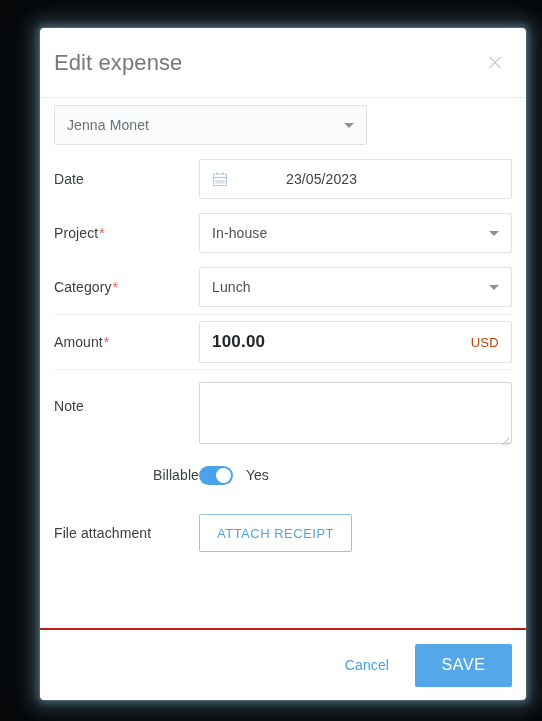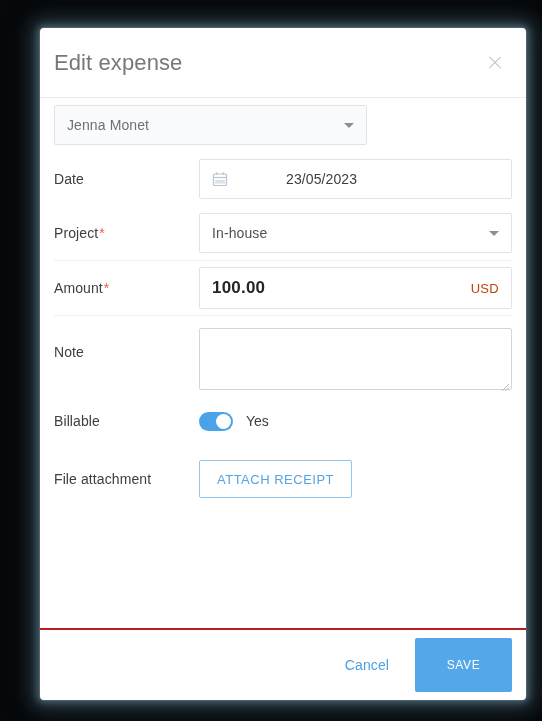--- a/index.html
+++ b/index.html
@@ -184,21 +184,21 @@
   }
   .note-wrap { position: relative; }
   .grip {
     position: absolute;
     right: 2px; bottom: 2px;
     width: 11px; height: 11px;
     pointer-events: none;
   }
 
   
-  .toggle-row { min-height: 54px; }
+  .toggle-row { min-height: 54px; text-align: right; }
   .toggle-wrap { display: flex; align-items: center; }
   .toggle {
     width: 34px; height: 19px;
     border-radius: 10px;
     background: #4aa3e8;
     position: relative;
     cursor: pointer;
     flex: 0 0 34px;
   }
   .toggle .knob {
@@ -248,26 +248,26 @@
     color: #4d9fe0;
     font-size: 14px;
     letter-spacing: 0.1px;
     cursor: pointer;
     padding: 8px 14px;
     font-family: "Liberation Sans", sans-serif;
   }
   .save-btn {
     margin-left: 12px;
     width: 97px;
-    height: 54px;
+    height: 43px;
     background: #54a7e8;
     border: none;
     border-radius: 2px;
     color: #ffffff;
-    font-size: 12px;
+    font-size: 16px;
     letter-spacing: 0.6px;
     cursor: pointer;
     font-family: "Liberation Sans", sans-serif;
   }
 </style>
 </head>
 <body>
 
 <div class="dialog">
 
@@ -312,20 +312,29 @@
     <div class="field-row">
       <div class="field-label"><span>Project</span><span class="req">*</span></div>
       <div class="field-control">
         <div class="select-box">
           <span class="select-value">In-house</span>
           <span class="caret"></span>
         </div>
       </div>
     </div>
 
+    <div class="field-row">
+      <div class="field-label"><span>Category</span><span class="req">*</span></div>
+      <div class="field-control">
+        <div class="select-box">
+          <span class="select-value">Lunch</span>
+          <span class="caret"></span>
+        </div>
+      </div>
+    </div>
 
     <div class="divider"></div>
 
     <div class="field-row">
       <div class="field-label"><span>Amount</span><span class="req">*</span></div>
       <div class="field-control">
         <div class="amount-box">
           <span class="amount-value">100.00</span>
           <span class="amount-currency">USD</span>
         </div>

